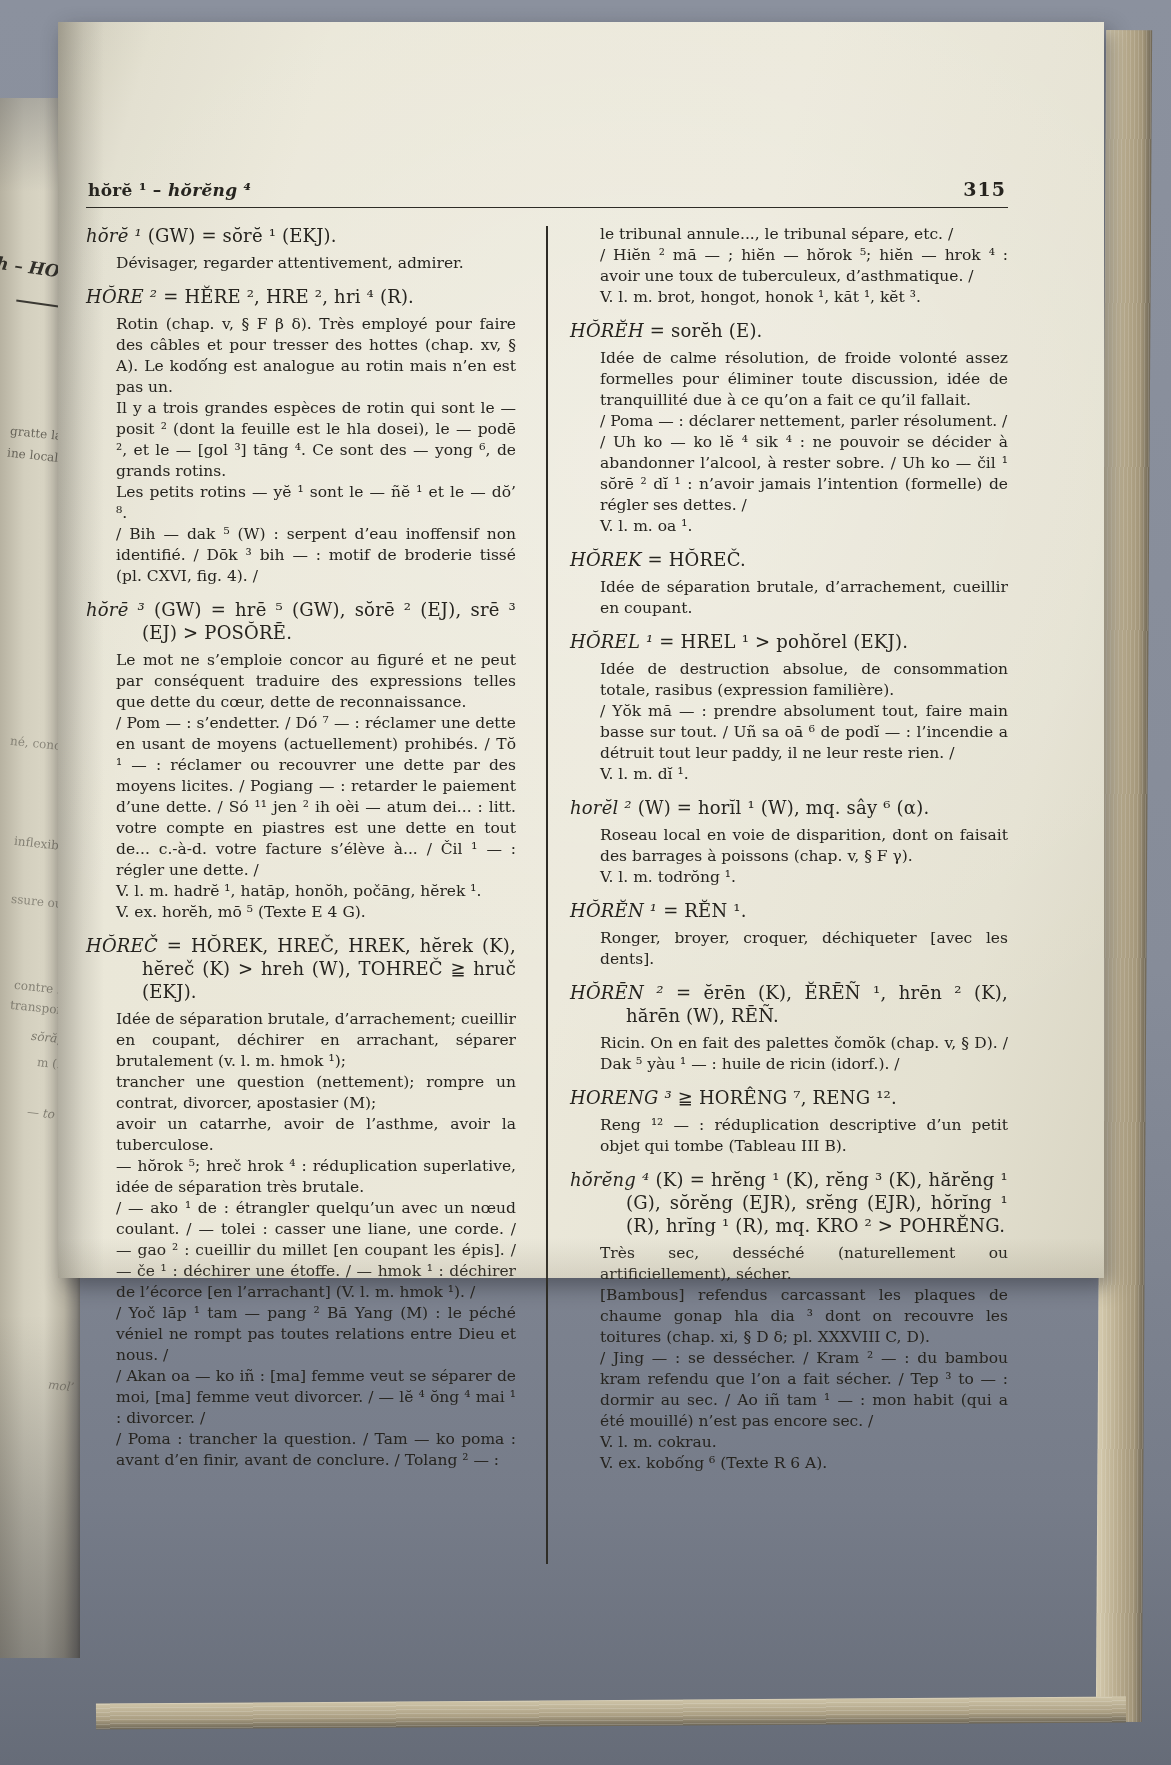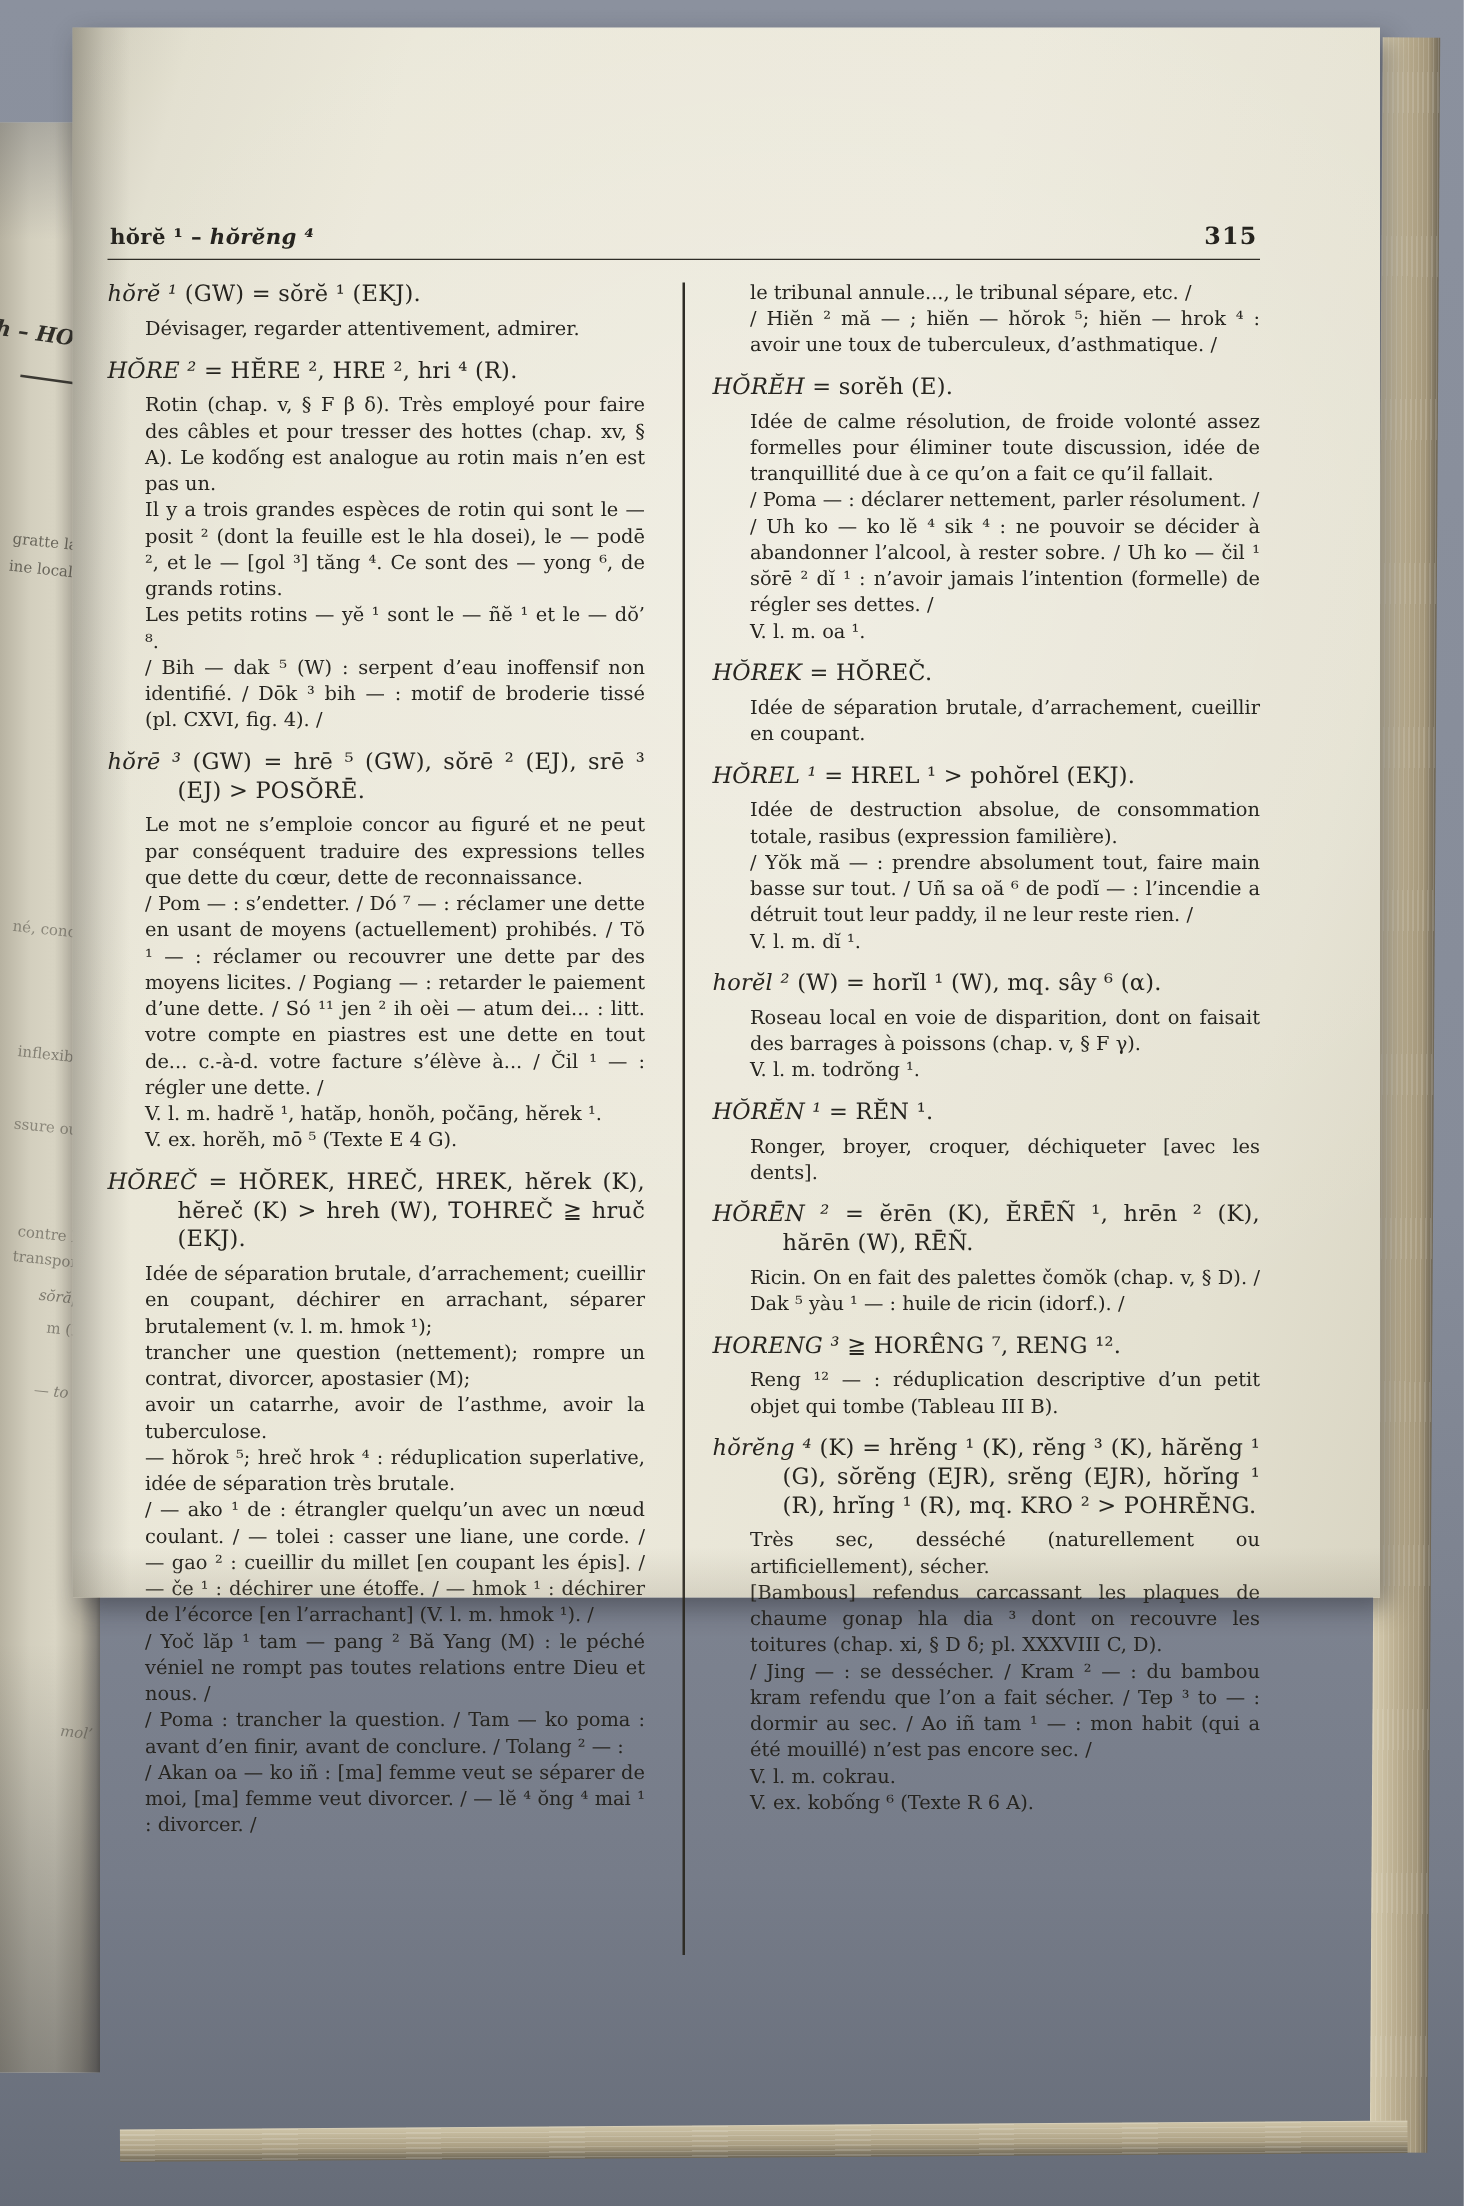--- a/index.html
+++ b/index.html
@@ -122,27 +122,28 @@
           <p class="def">/ Pom — : s’endetter. / Dó ⁷ — : réclamer une dette en usant de moyens (actuellement) prohibés. / Tŏ ¹ — : réclamer ou recouvrer une dette par des moyens licites. / Pogiang — : retarder le paiement d’une dette. / Só ¹¹ jen ² ih oèi — atum dei... : litt. votre compte en piastres est une dette en tout de... c.-à-d. votre facture s’élève à... / Čil ¹ — : régler une dette. /</p>
           <p class="def">V. l. m. hadrĕ ¹, hatăp, honŏh, počāng, hĕrek ¹.</p>
           <p class="def">V. ex. horĕh, mō ⁵ (Texte E 4 G).</p>
           <p class="entry"><span class="hw">HŎREČ</span><span> = HŎREK, HREČ, HREK, hĕrek (K), hĕreč (K) &gt; hreh (W), TOHREČ ≧ hruč (EKJ).</span></p>
           <p class="def">Idée de séparation brutale, d’arrachement; cueillir en coupant, déchirer en arrachant, séparer brutalement (v. l. m. hmok ¹);</p>
           <p class="def">trancher une question (nettement); rompre un contrat, divorcer, apostasier (M);</p>
           <p class="def">avoir un catarrhe, avoir de l’asthme, avoir la tuberculose.</p>
           <p class="def">— hŏrok ⁵; hreč hrok ⁴ : réduplication superlative, idée de séparation très brutale.</p>
           <p class="def">/ — ako ¹ de : étrangler quelqu’un avec un nœud coulant. / — tolei : casser une liane, une corde. / — gao ² : cueillir du millet [en coupant les épis]. / — če ¹ : déchirer une étoffe. / — hmok ¹ : déchirer de l’écorce [en l’arrachant] (V. l. m. hmok ¹). /</p>
           <p class="def">/ Yoč lăp ¹ tam — pang ² Bă Yang (M) : le péché véniel ne rompt pas toutes relations entre Dieu et nous. /</p>
+          <p class="def">/ Akan oa — ko iñ : [ma] femme veut se séparer de moi, [ma] femme veut divorcer. / — lĕ ⁴ ŏng ⁴ mai ¹ : divorcer. /</p>
           <p class="def">/ Poma : trancher la question. / Tam — ko poma : avant d’en finir, avant de conclure. / Tolang ² — :</p>
-          <p class="def">/ Akan oa — ko iñ : [ma] femme veut se séparer de moi, [ma] femme veut divorcer. / — lĕ ⁴ ŏng ⁴ mai ¹ : divorcer. /</p>
         </div>
       <div class="col-divider"></div>
       <div class="col col-right" id="col-right">
           <p class="def">le tribunal annule..., le tribunal sépare, etc. /</p>
           <p class="def">/ Hiĕn ² mă — ; hiĕn — hŏrok ⁵; hiĕn — hrok ⁴ : avoir une toux de tuberculeux, d’asthmatique. /</p>
+          <p class="def">V. l. m. brot, hongot, honok ¹, kăt ¹, kĕt ³.</p>
           <p class="entry"><span class="hw">HŎRĔH</span><span> = sorĕh (E).</span></p>
           <p class="def">Idée de calme résolution, de froide volonté assez formelles pour éliminer toute discussion, idée de tranquillité due à ce qu’on a fait ce qu’il fallait.</p>
           <p class="def">/ Poma — : déclarer nettement, parler résolument. /</p>
           <p class="def">/ Uh ko — ko lĕ ⁴ sik ⁴ : ne pouvoir se décider à abandonner l’alcool, à rester sobre. / Uh ko — čil ¹ sŏrē ² dĭ ¹ : n’avoir jamais l’intention (formelle) de régler ses dettes. /</p>
           <p class="def">V. l. m. oa ¹.</p>
           <p class="entry"><span class="hw">HŎREK</span><span> = HŎREČ.</span></p>
           <p class="def">Idée de séparation brutale, d’arrachement, cueillir en coupant.</p>
           <p class="entry"><span class="hw">HŎREL ¹</span><span> = HREL ¹ &gt; pohŏrel (EKJ).</span></p>
           <p class="def">Idée de destruction absolue, de consommation totale, rasibus (expression familière).</p>
           <p class="def">/ Yŏk mă — : prendre absolument tout, faire main basse sur tout. / Uñ sa oă ⁶ de podĭ — : l’incendie a détruit tout leur paddy, il ne leur reste rien. /</p>

